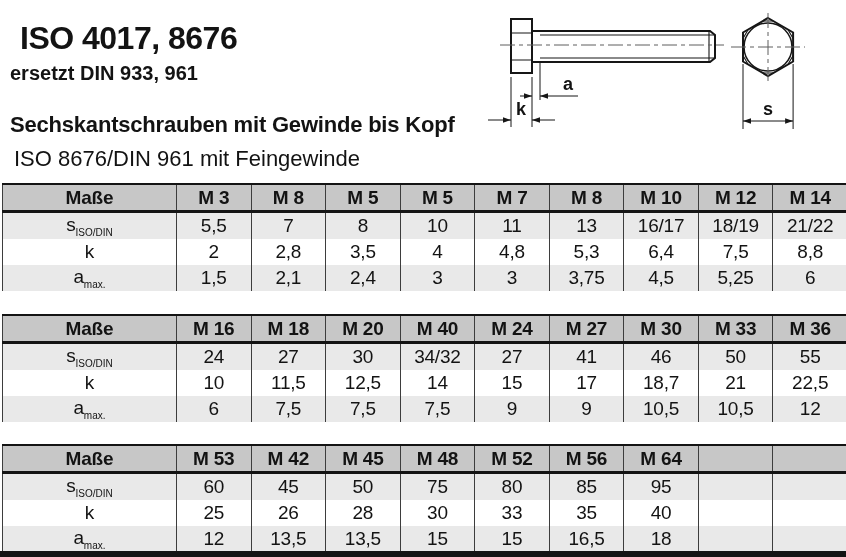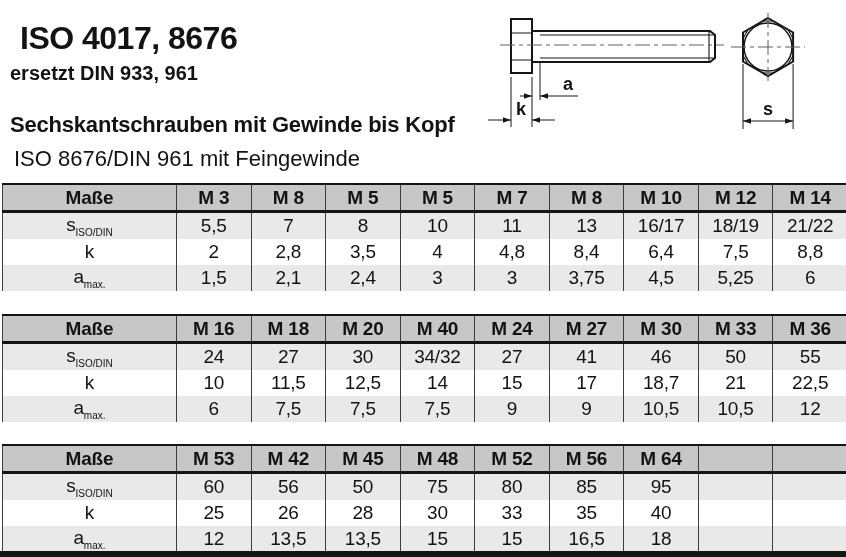--- a/index.html
+++ b/index.html
@@ -134,21 +134,21 @@
         <td>18/19</td>
         <td>21/22</td>
       </tr>
       <tr>
         <th class="rowlabel"><span>k</span></th>
         <td>2</td>
         <td>2,8</td>
         <td>3,5</td>
         <td>4</td>
         <td>4,8</td>
-        <td>8,4</td>
+        <td>5,3</td>
         <td>6,4</td>
         <td>7,5</td>
         <td>8,8</td>
       </tr>
       <tr>
         <th class="rowlabel"><span>a</span><sub>max.</sub></th>
         <td>1,5</td>
         <td>2,1</td>
         <td>2,4</td>
         <td>3</td>
@@ -250,21 +250,21 @@
         <th>M 56</th>
         <th>M 64</th>
         <th></th>
         <th></th>
       </tr>
     </thead>
     <tbody>
       <tr>
         <th class="rowlabel"><span>s</span><sub>ISO/DIN</sub></th>
         <td>60</td>
-        <td>56</td>
+        <td>45</td>
         <td>50</td>
         <td>75</td>
         <td>80</td>
         <td>85</td>
         <td>95</td>
         <td></td>
         <td></td>
       </tr>
       <tr>
         <th class="rowlabel"><span>k</span></th>

